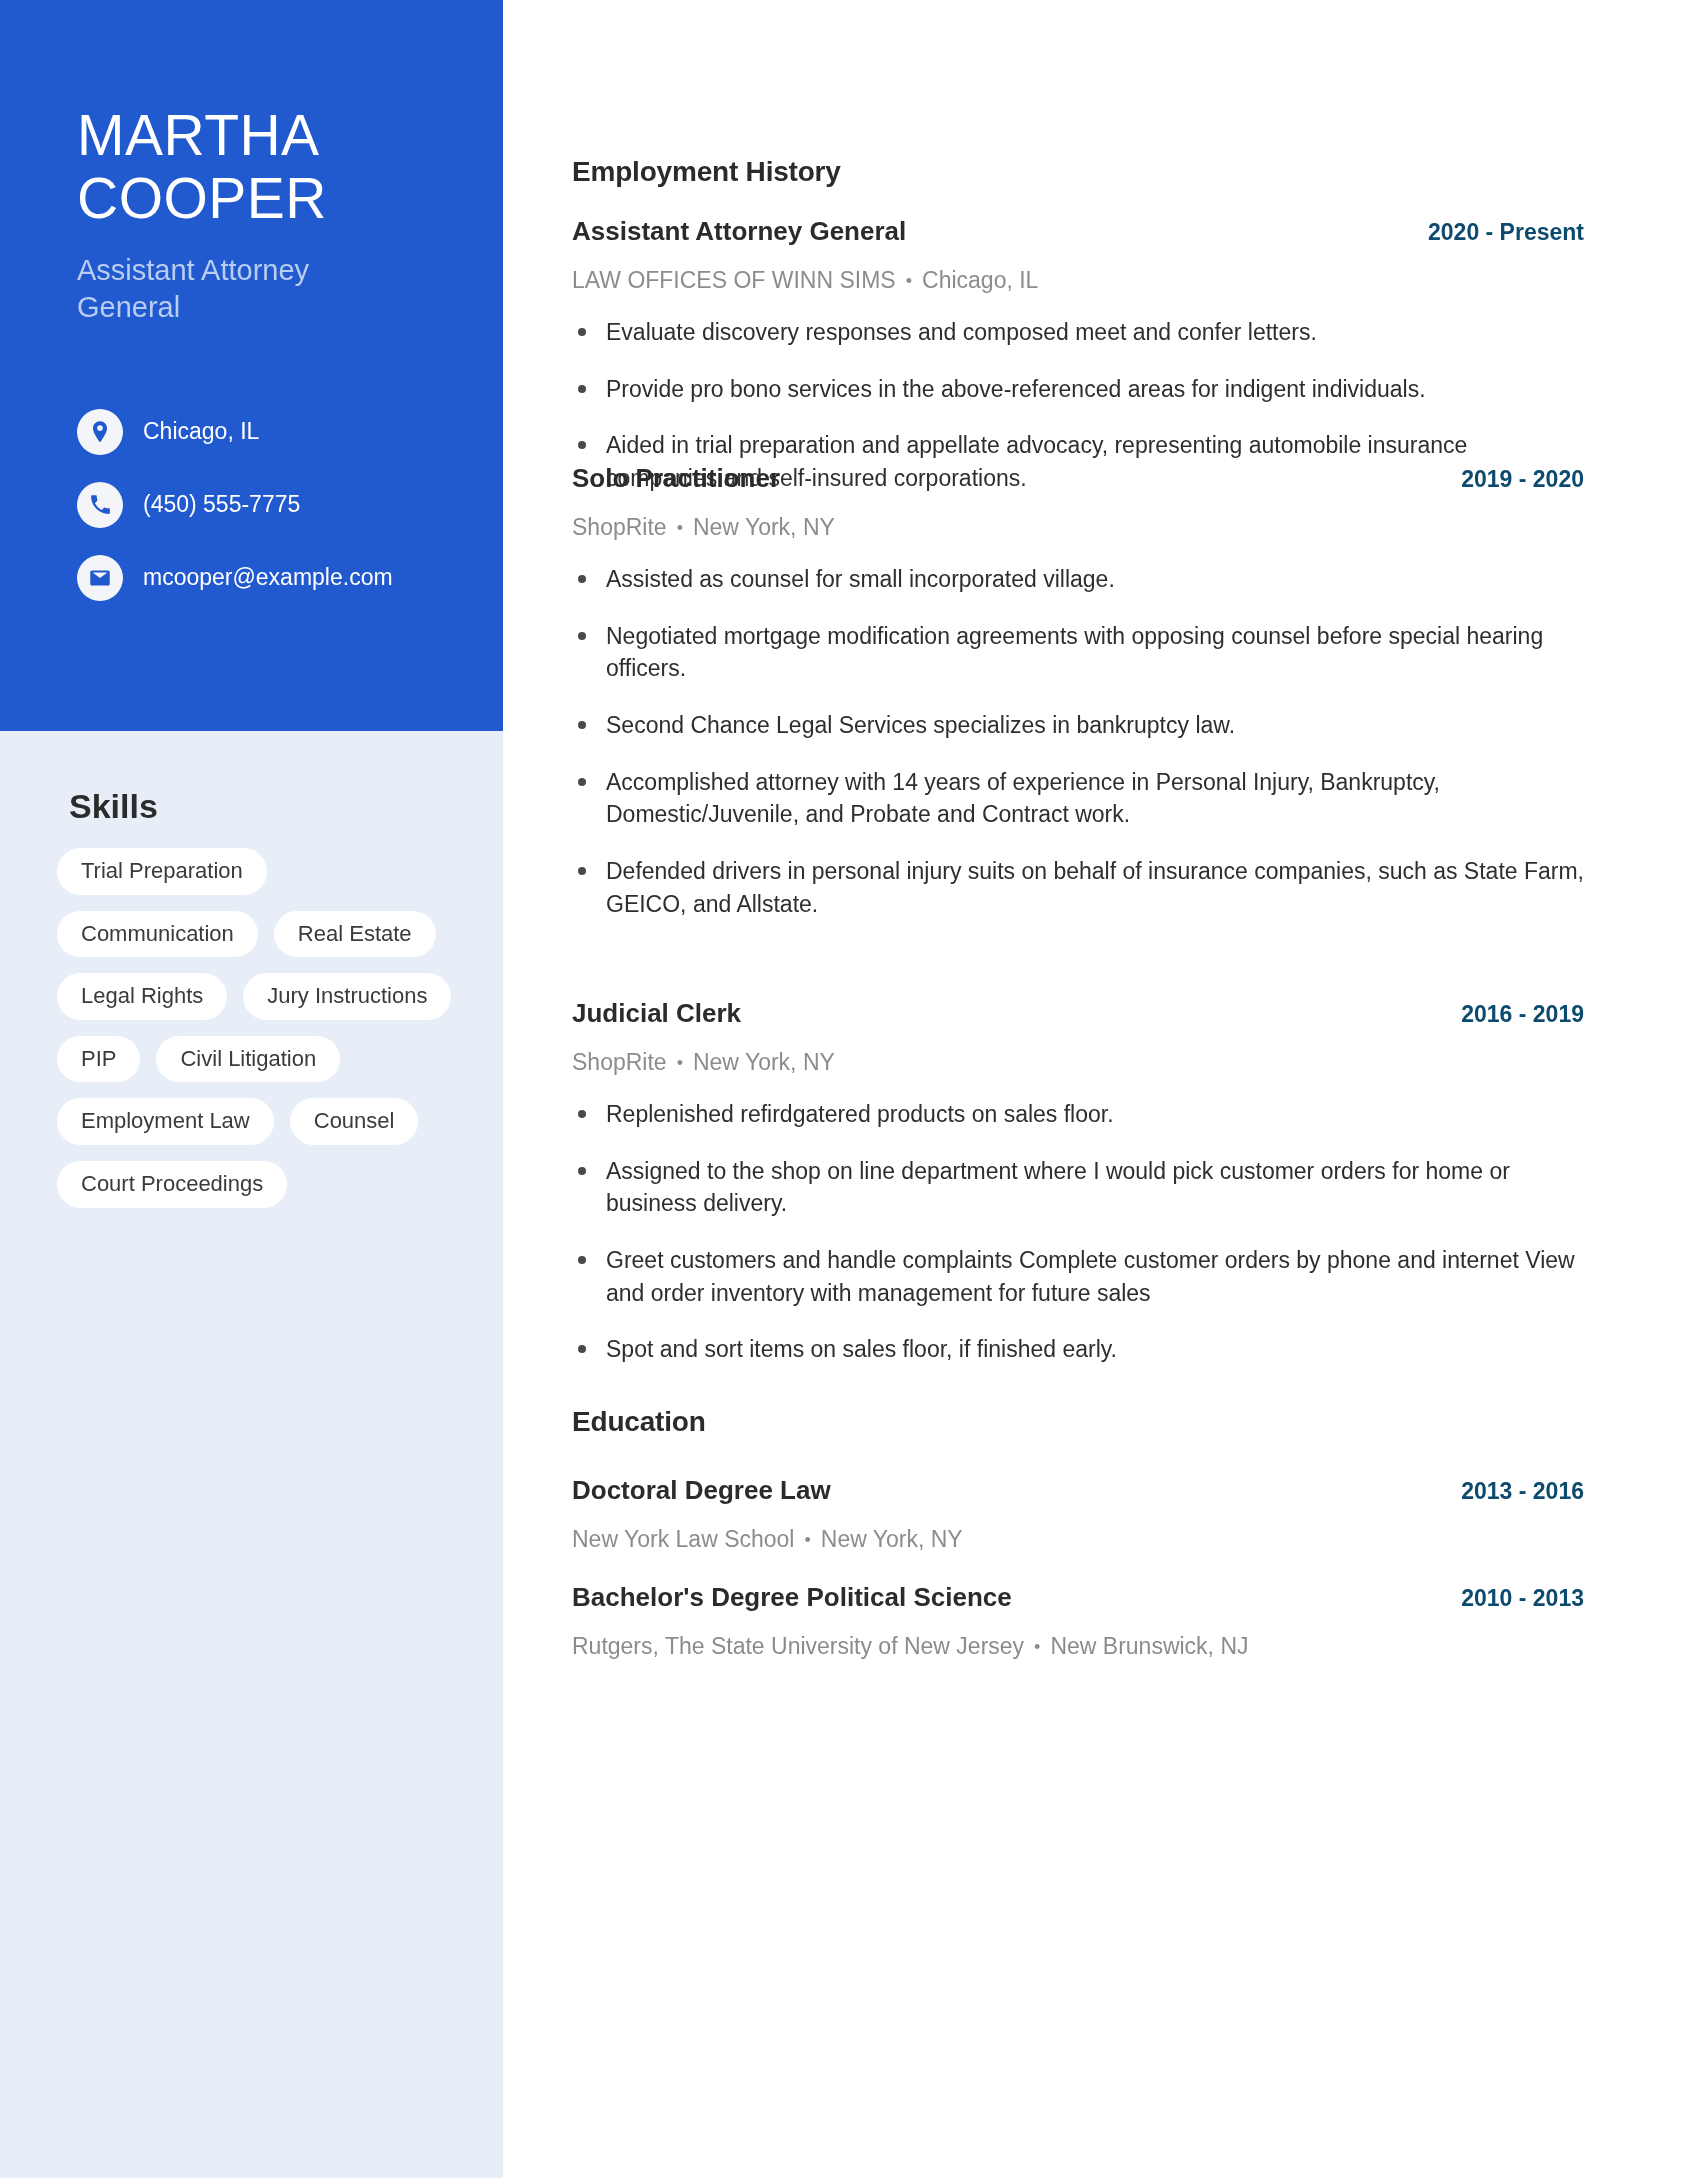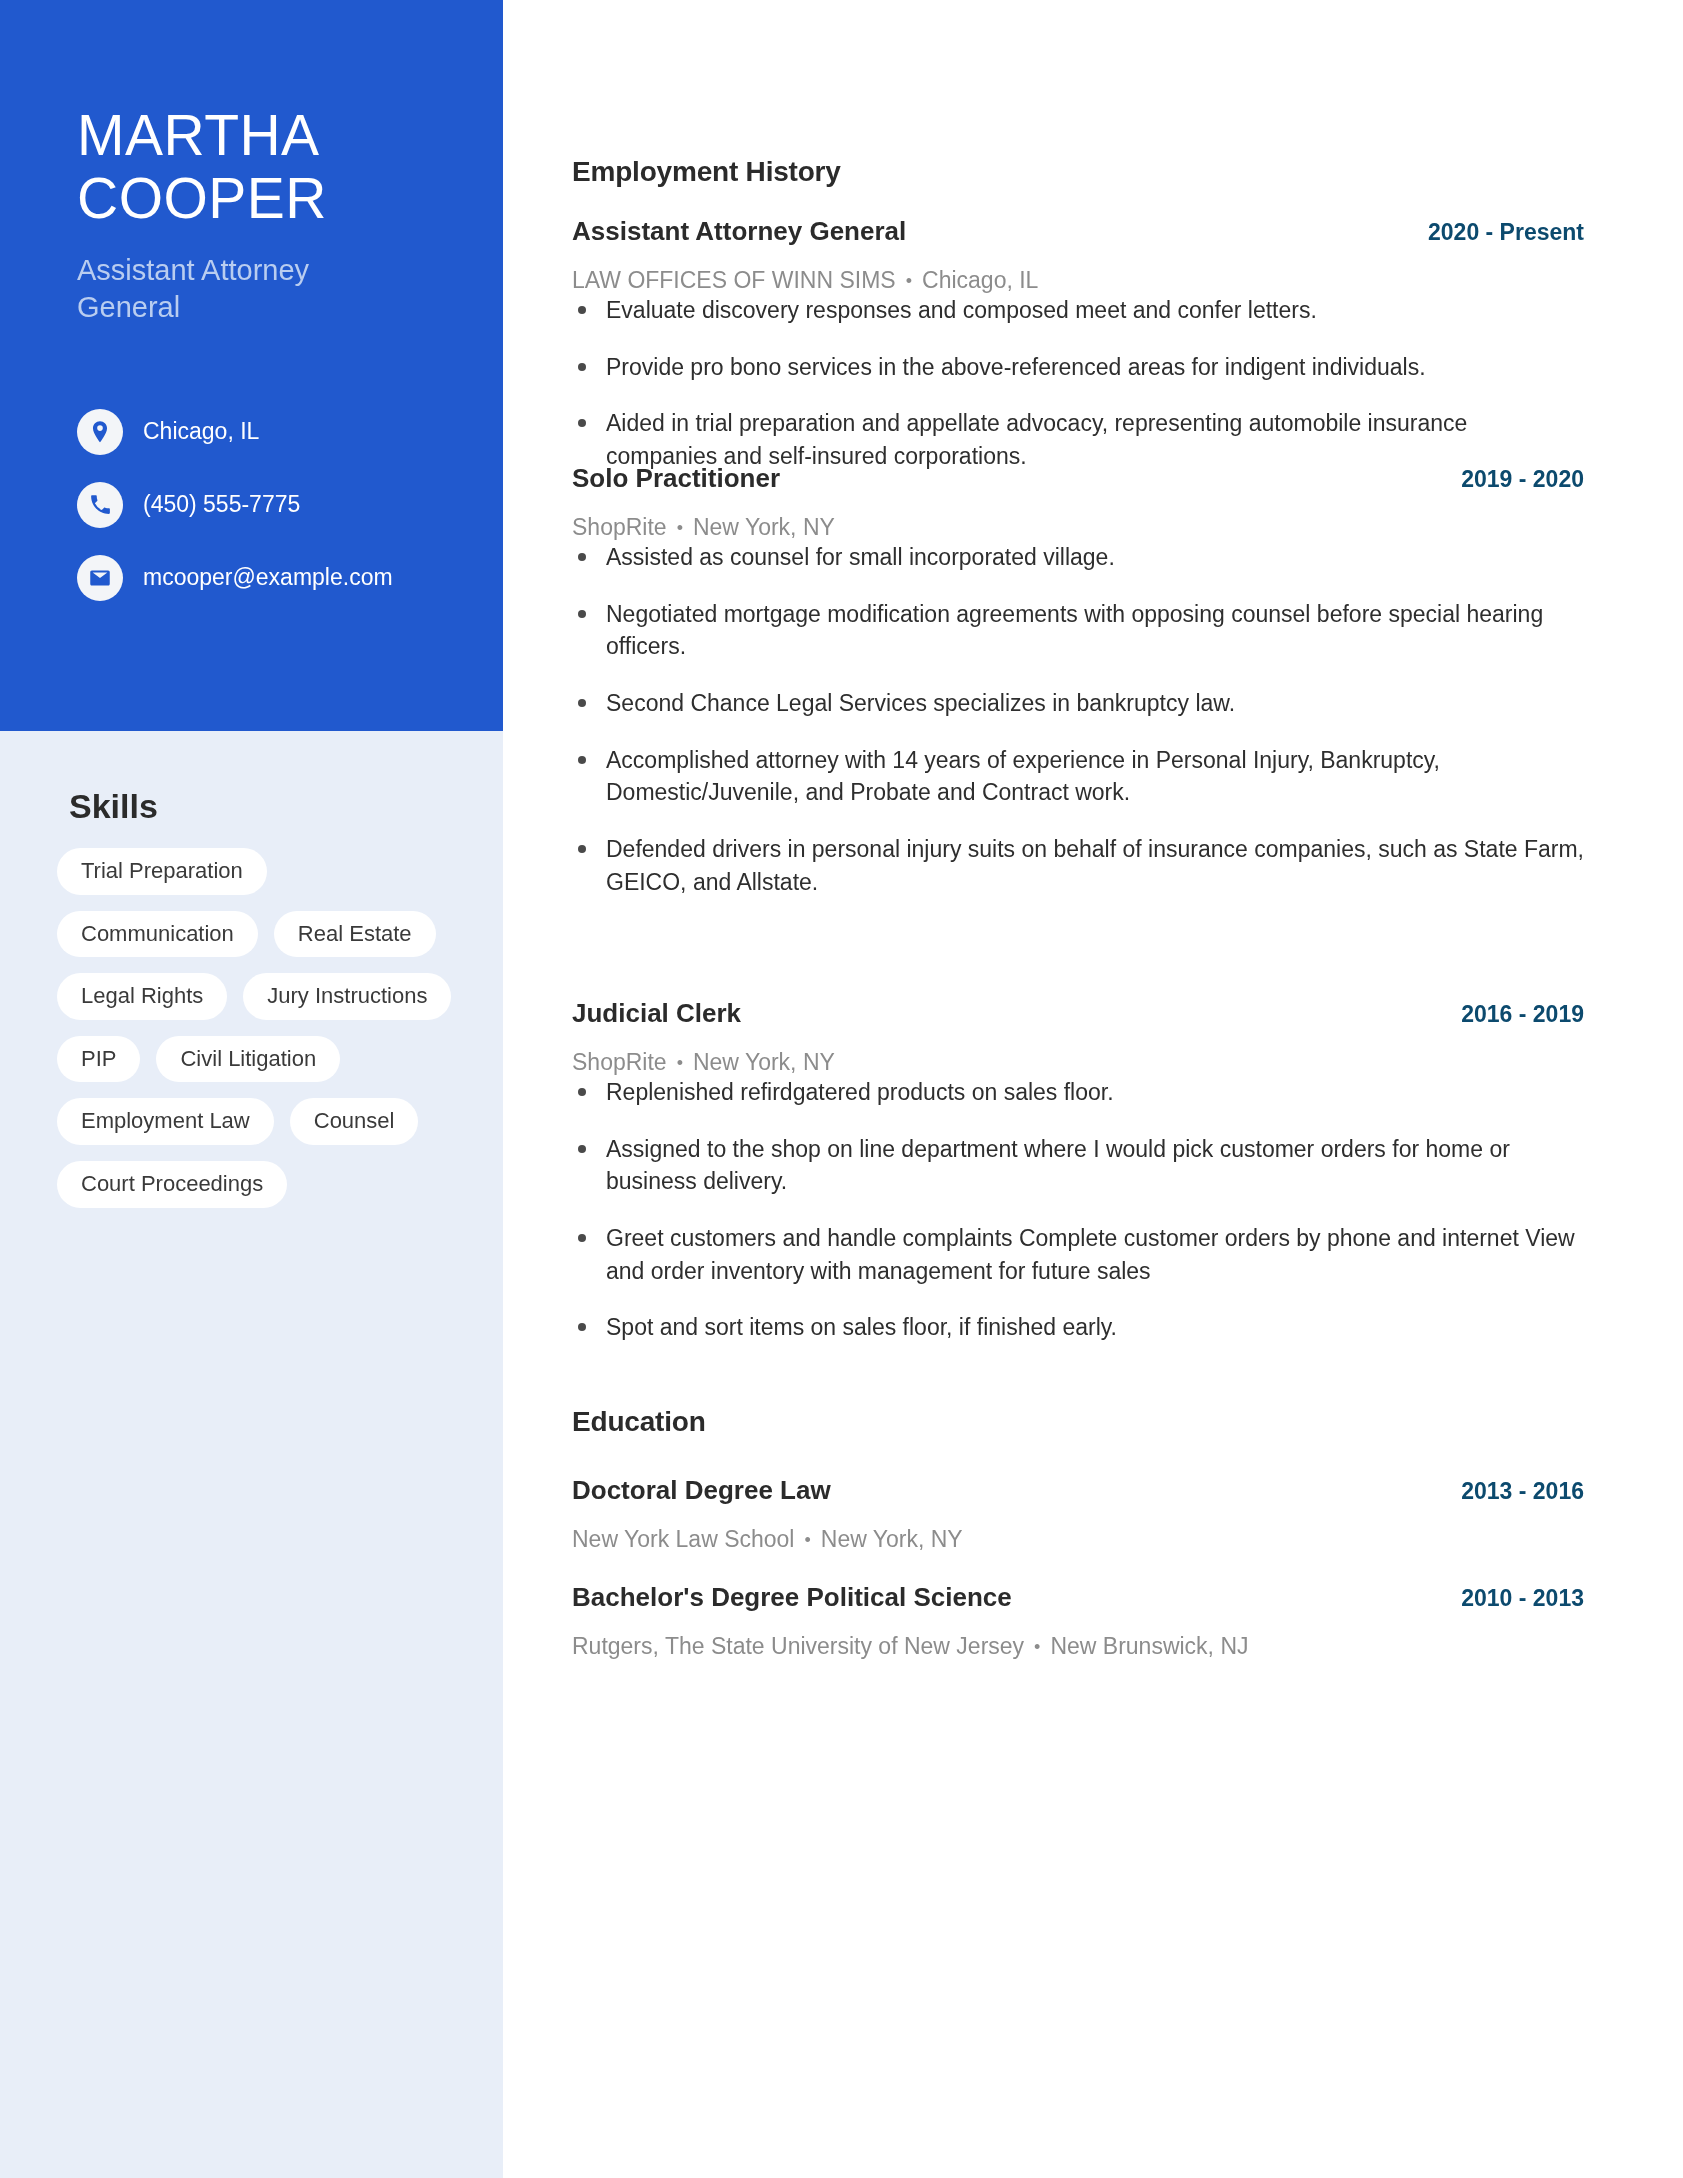--- a/index.html
+++ b/index.html
@@ -116,21 +116,21 @@
     font-size:26px; font-weight:700; color:#2b2b2b;
   }
   .entry-date {
     font-size:23px; color:#0c4a6e; font-weight:700; white-space:nowrap;
   }
   .entry-sub {
     font-size:23px; color:#8c8c8c; margin-top:20px;
   }
   .entry-sub .sep { margin:0 10px; font-size:18px; vertical-align:middle; }
 
-  ul.bullets { list-style:none; }
+  ul.bullets { list-style:none; margin-top:22px; }
   ul.bullets li {
     position:relative;
     padding-left:34px;
     font-size:23px;
     line-height:1.42;
     color:#2e2e2e;
     margin-bottom:24px;
   }
   ul.bullets li:before {
     content:"";

